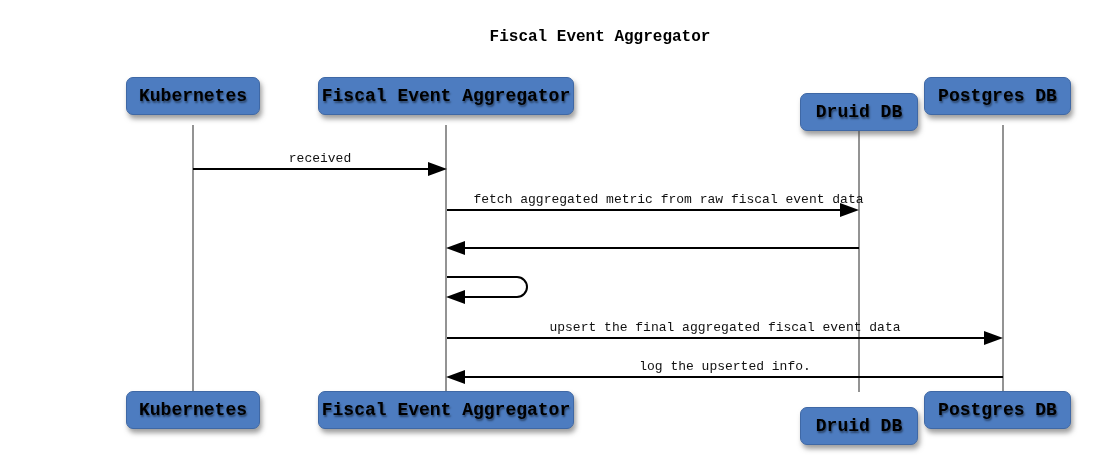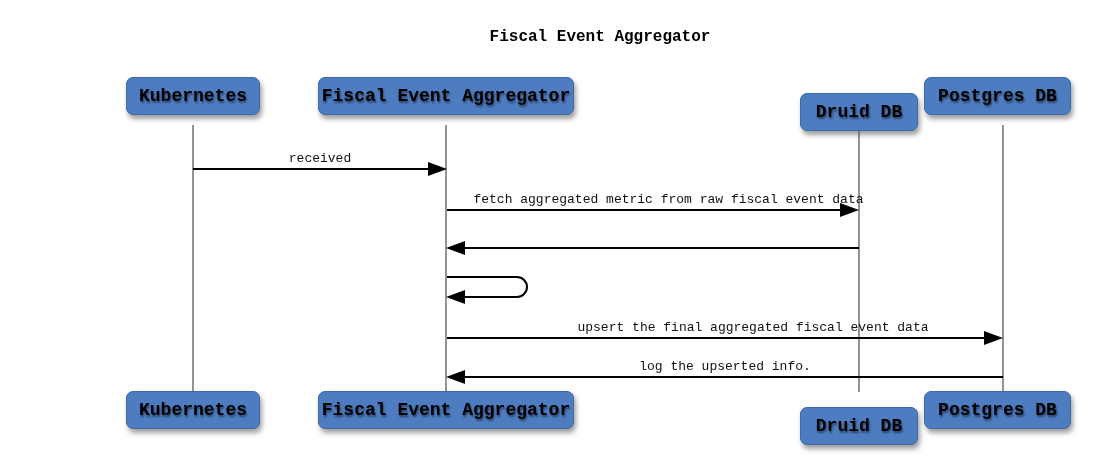--- a/index.html
+++ b/index.html
@@ -55,21 +55,21 @@
     color: #111111;
     text-align: center;
     white-space: nowrap;
     z-index: 3;
     line-height: 17px;
   }
   .lbl-trigger  { left: 193px; width: 254px; top: 150px; }
   .lbl-fetch    { left: 447px; width: 443px; top: 191px; }
   .lbl-received { left: 447px; width: 412px; top: 229px; }
   .lbl-self     { left: 138px; width: 300px; top: 268px; text-align: right; }
-  .lbl-upsert   { left: 447px; width: 556px; top: 319px; padding-left: 28px; }
+  .lbl-upsert   { left: 447px; width: 556px; top: 319px; }
   .lbl-log      { left: 447px; width: 556px; top: 358px; }
 </style>
 </head>
 <body>
 
 <div id="stage">
 
   <div class="diagram-title">Fiscal Event Aggregator</div>
 
   <svg id="wires" width="1120" height="463" viewBox="0 0 1120 463">

